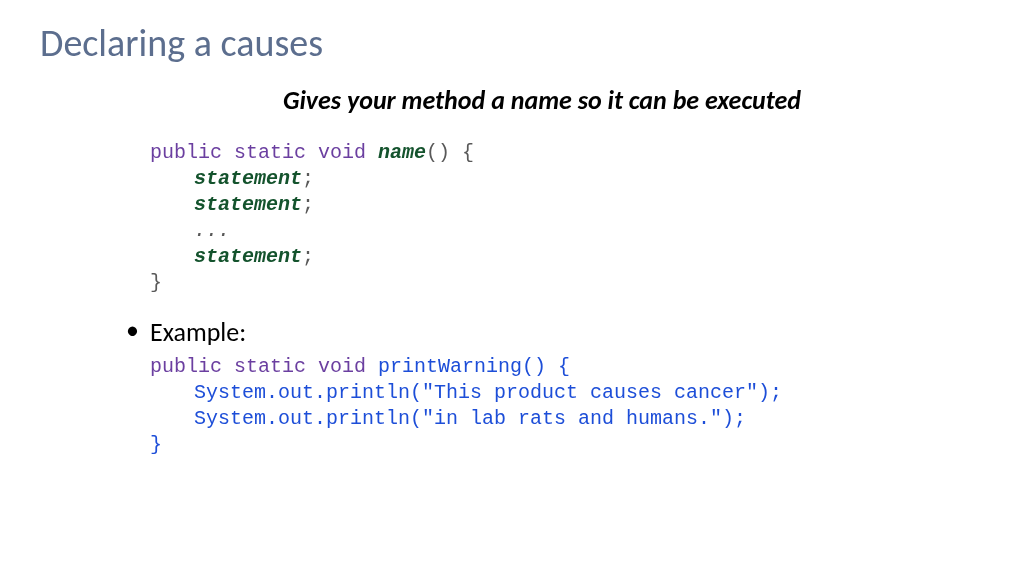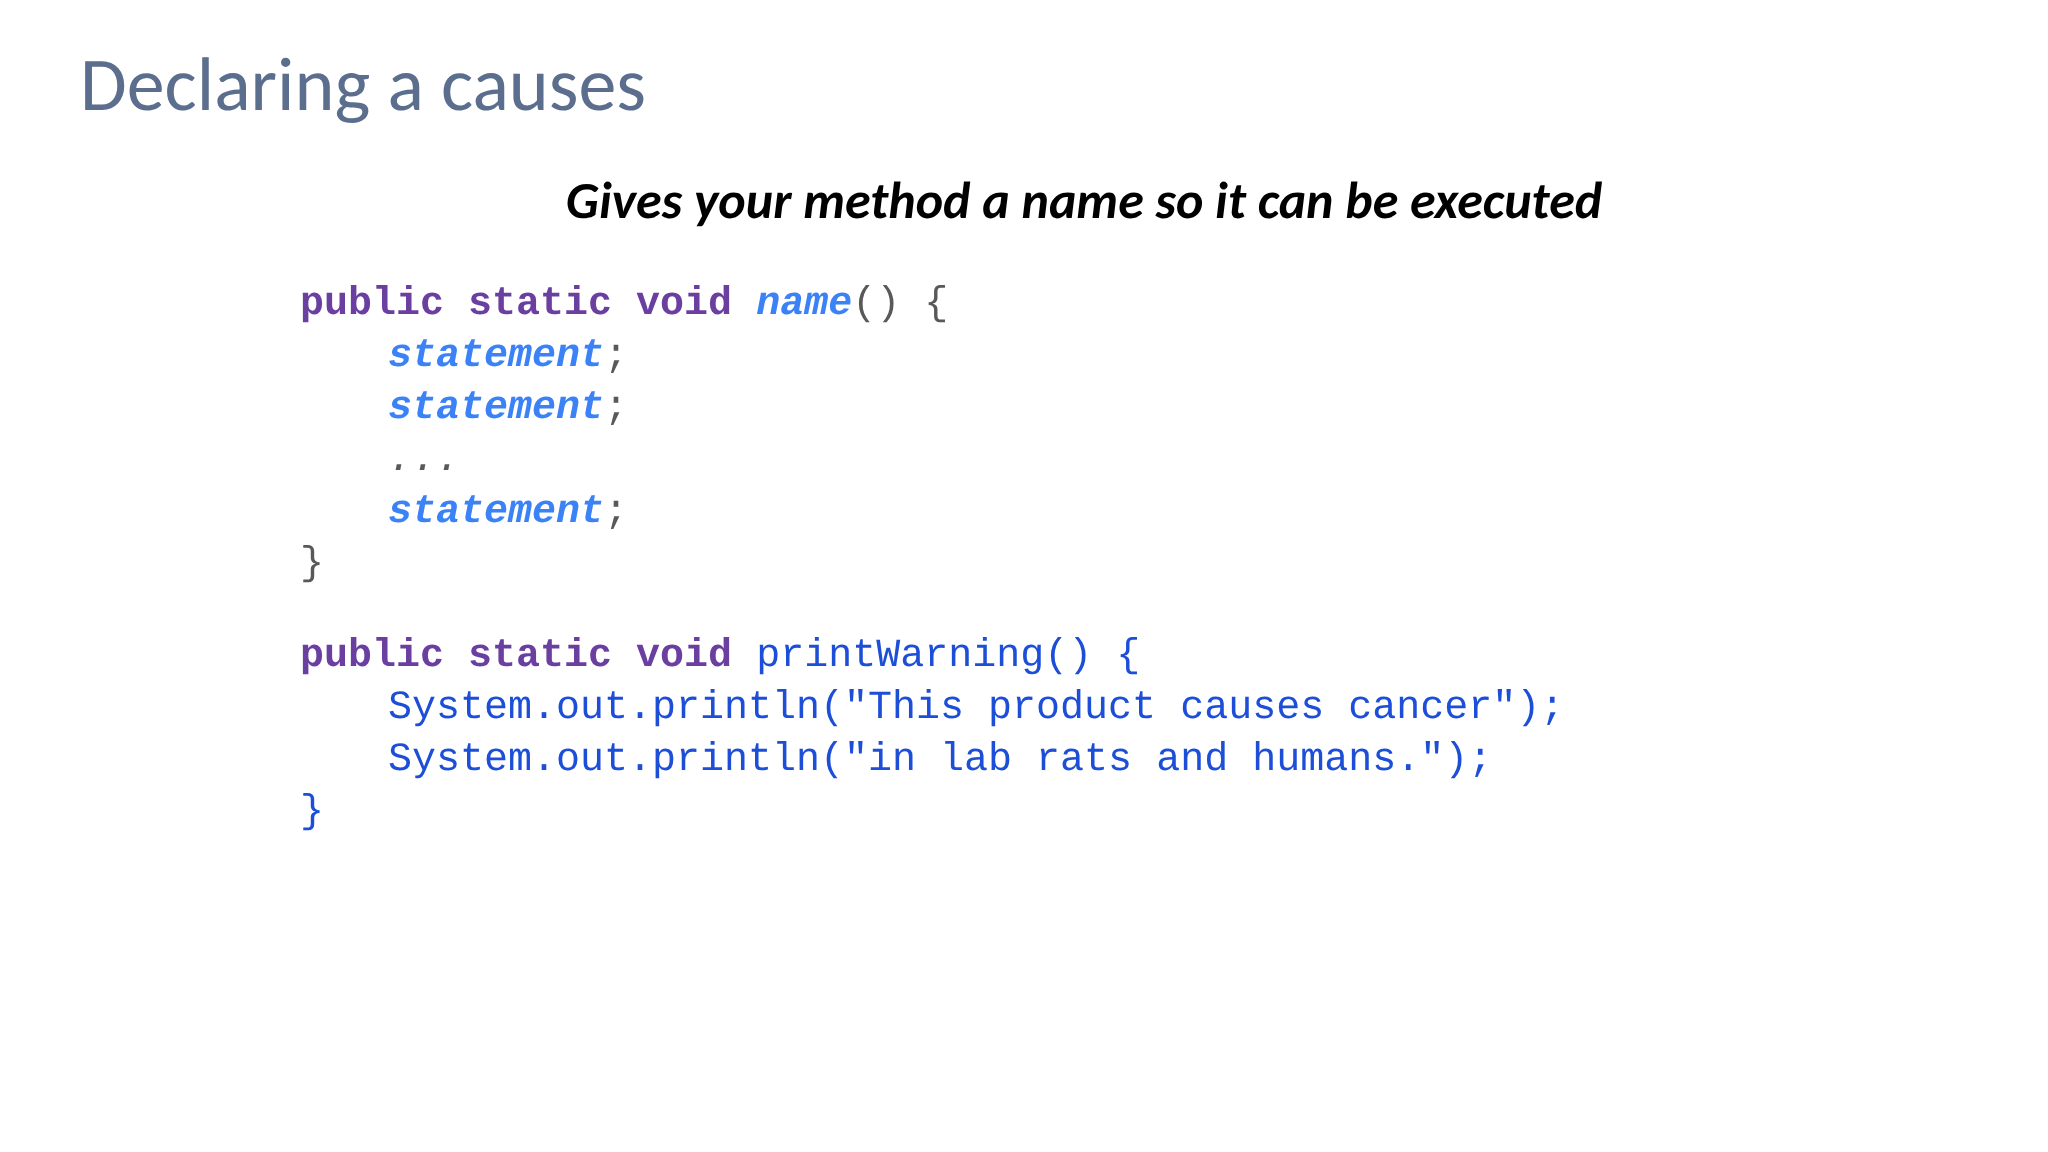--- a/index.html
+++ b/index.html
@@ -44,22 +44,22 @@
     font-size: 26px;
   }
   .code-block {
     font-family: Consolas, "Courier New", monospace;
     font-size: 20px;
     color: #595959;
     margin-bottom: 20px;
     line-height: 1.3;
     font-weight: 600;
   }
-  .kw { color: #6b3fa0; font-weight: 700; }
-  .meta { color: #3b82f6; font-weight: 600; font-style: italic; }
+  .kw { color: #6b3fa0; font-weight: 400; }
+  .meta { color: #14532d; font-weight: 600; font-style: italic; }
   .meta-el { color: #595959; font-weight: 400; font-style: italic; }
   .ind { padding-left: 44px; display: inline-block; }
   .punct { font-style: normal; font-weight: 400; }
   .plain { color: #1d4ed8; font-weight: 400; }
 </style>
 </head>
 <body>
 
 <h1 class="slide-title">Declaring a causes</h1>
 
@@ -73,20 +73,21 @@
       <span class="kw">public static void</span>
       <span> </span><span class="meta">name</span><span class="punct">() {</span>
     </div>
     <div><span class="ind"><span class="meta">statement</span><span class="punct">;</span></span></div>
     <div><span class="ind"><span class="meta">statement</span><span class="punct">;</span></span></div>
     <div><span class="ind meta-el">...</span></div>
     <div><span class="ind"><span class="meta">statement</span><span class="punct">;</span></span></div>
     <div class="punct">}</div>
   </div>
 
+  <div class="bullet-item">Example:</div>
 
   <div class="code-block">
     <div>
       <span class="kw">public static void</span>
       <span class="plain"> </span><span class="plain">printWarning() {</span>
     </div>
     <div><span class="ind plain">System.out.println("This product causes cancer");</span></div>
     <div><span class="ind plain">System.out.println("in lab rats and humans.");</span></div>
     <div class="plain">}</div>
   </div>

